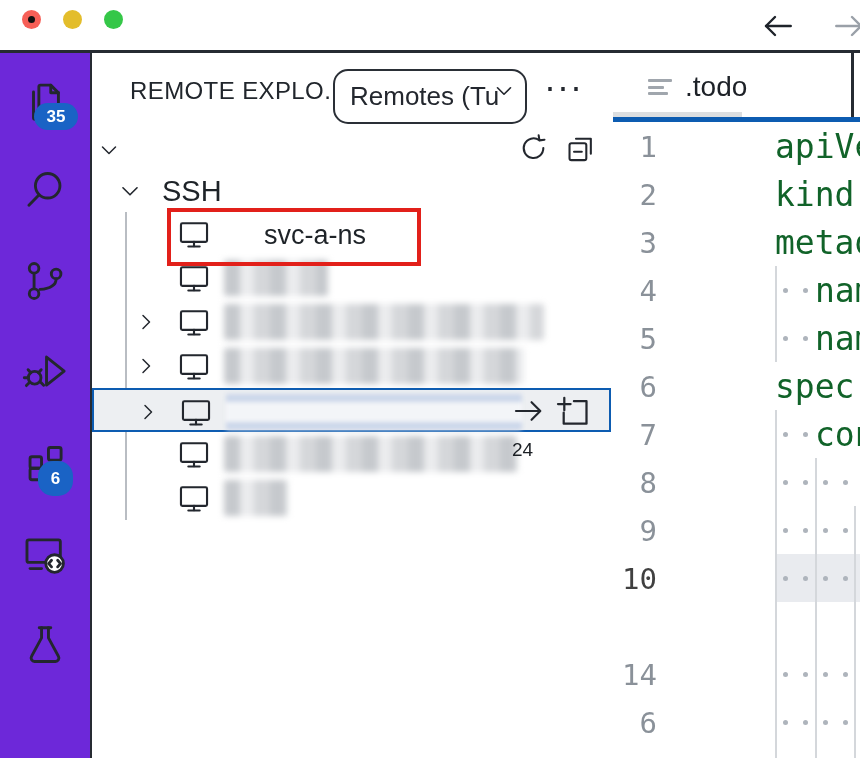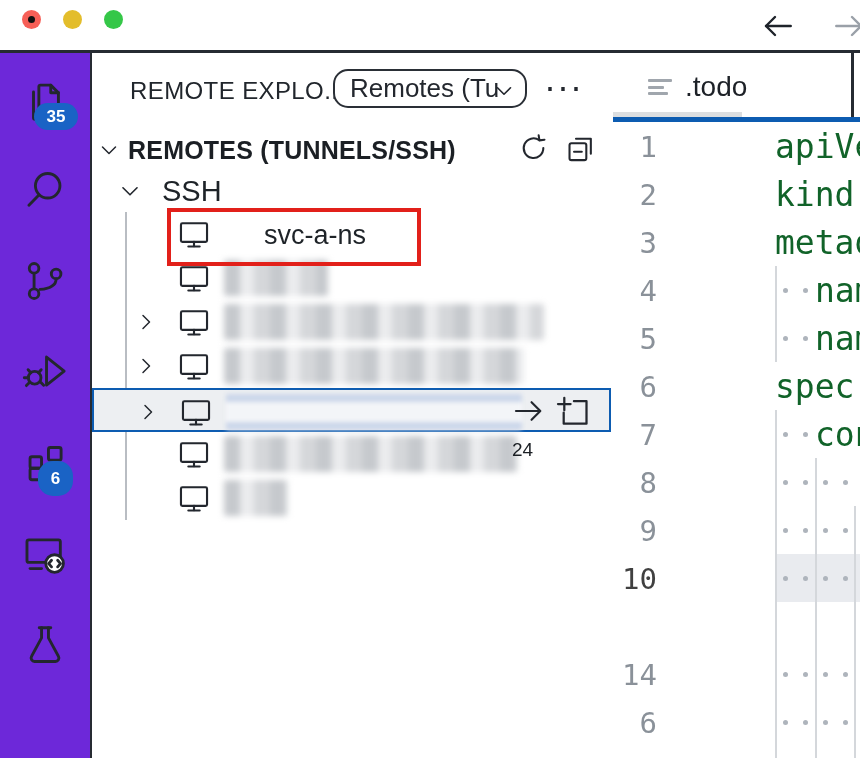--- a/index.html
+++ b/index.html
@@ -26,21 +26,21 @@
   .ab-badge{
     position:absolute;background:#1a63c5;color:#fff;font-weight:bold;
     display:flex;align-items:center;justify-content:center;
     font-size:17px;border-radius:15px;
   }
 
   
   #sidebar{left:92px;top:53px;width:519px;height:705px;background:#fff;}
   #sidebar-title{left:130px;top:77px;font-size:24px;letter-spacing:.4px;color:#21262c;white-space:nowrap;}
   #scope-dropdown{
-    left:333px;top:69px;width:194px;height:39px;border:2.5px solid #2a2f36;border-radius:15px;
+    left:333px;top:69px;width:194px;height:55px;border:2.5px solid #2a2f36;border-radius:15px;
     display:flex;align-items:center;overflow:hidden;background:#fff;box-sizing:border-box;
   }
   #scope-dropdown .lbl{font-size:26px;color:#23272e;margin-left:15px;white-space:nowrap;}
   #scope-dropdown .chev{position:absolute;right:8px;top:7px;}
   #more-actions{left:544px;top:66px;font-size:36px;letter-spacing:1px;color:#23272e;}
 
   #section-header{left:92px;top:130px;width:519px;height:38px;}
   #section-title{position:absolute;left:36px;top:6px;font-size:25px;font-weight:bold;letter-spacing:.2px;color:#1b1f24;white-space:nowrap;}
   .sec-ic{position:absolute;top:3px;width:31px;height:31px;}
 
@@ -189,21 +189,20 @@
   </span>
 </div>
 <div class="abs" id="more-actions">···</div>
 
 <div class="abs" id="section-header">
   <span class="sec-ic" style="left:5px;top:8px;width:24px;height:24px;">
     <svg width="24" height="24" viewBox="0 0 24 24">
         <path class="stroke-ic" stroke-width="1.9" d="M5.5 9l6.5 6.5L18.5 9"></path>
       </svg>
   </span>
-  <span id="section-title">REMOTES (TUNNELS/SSH)</span>
   <span class="sec-ic" style="left:426px;">
     <svg width="31" height="31" viewBox="0 0 24 24">
       <g fill="none" stroke="#23272e" stroke-width="1.6" stroke-linecap="round" stroke-linejoin="round">
         <path d="M16.5 5.6A7.6 7.6 0 1 0 19.6 11.6"></path>
         <path d="M16 1.8l.6 3.9 3.9-.5"></path>
       </g>
     </svg>
   </span>
   <span class="sec-ic" style="left:473px;">
     <svg width="31" height="31" viewBox="0 0 24 24">

